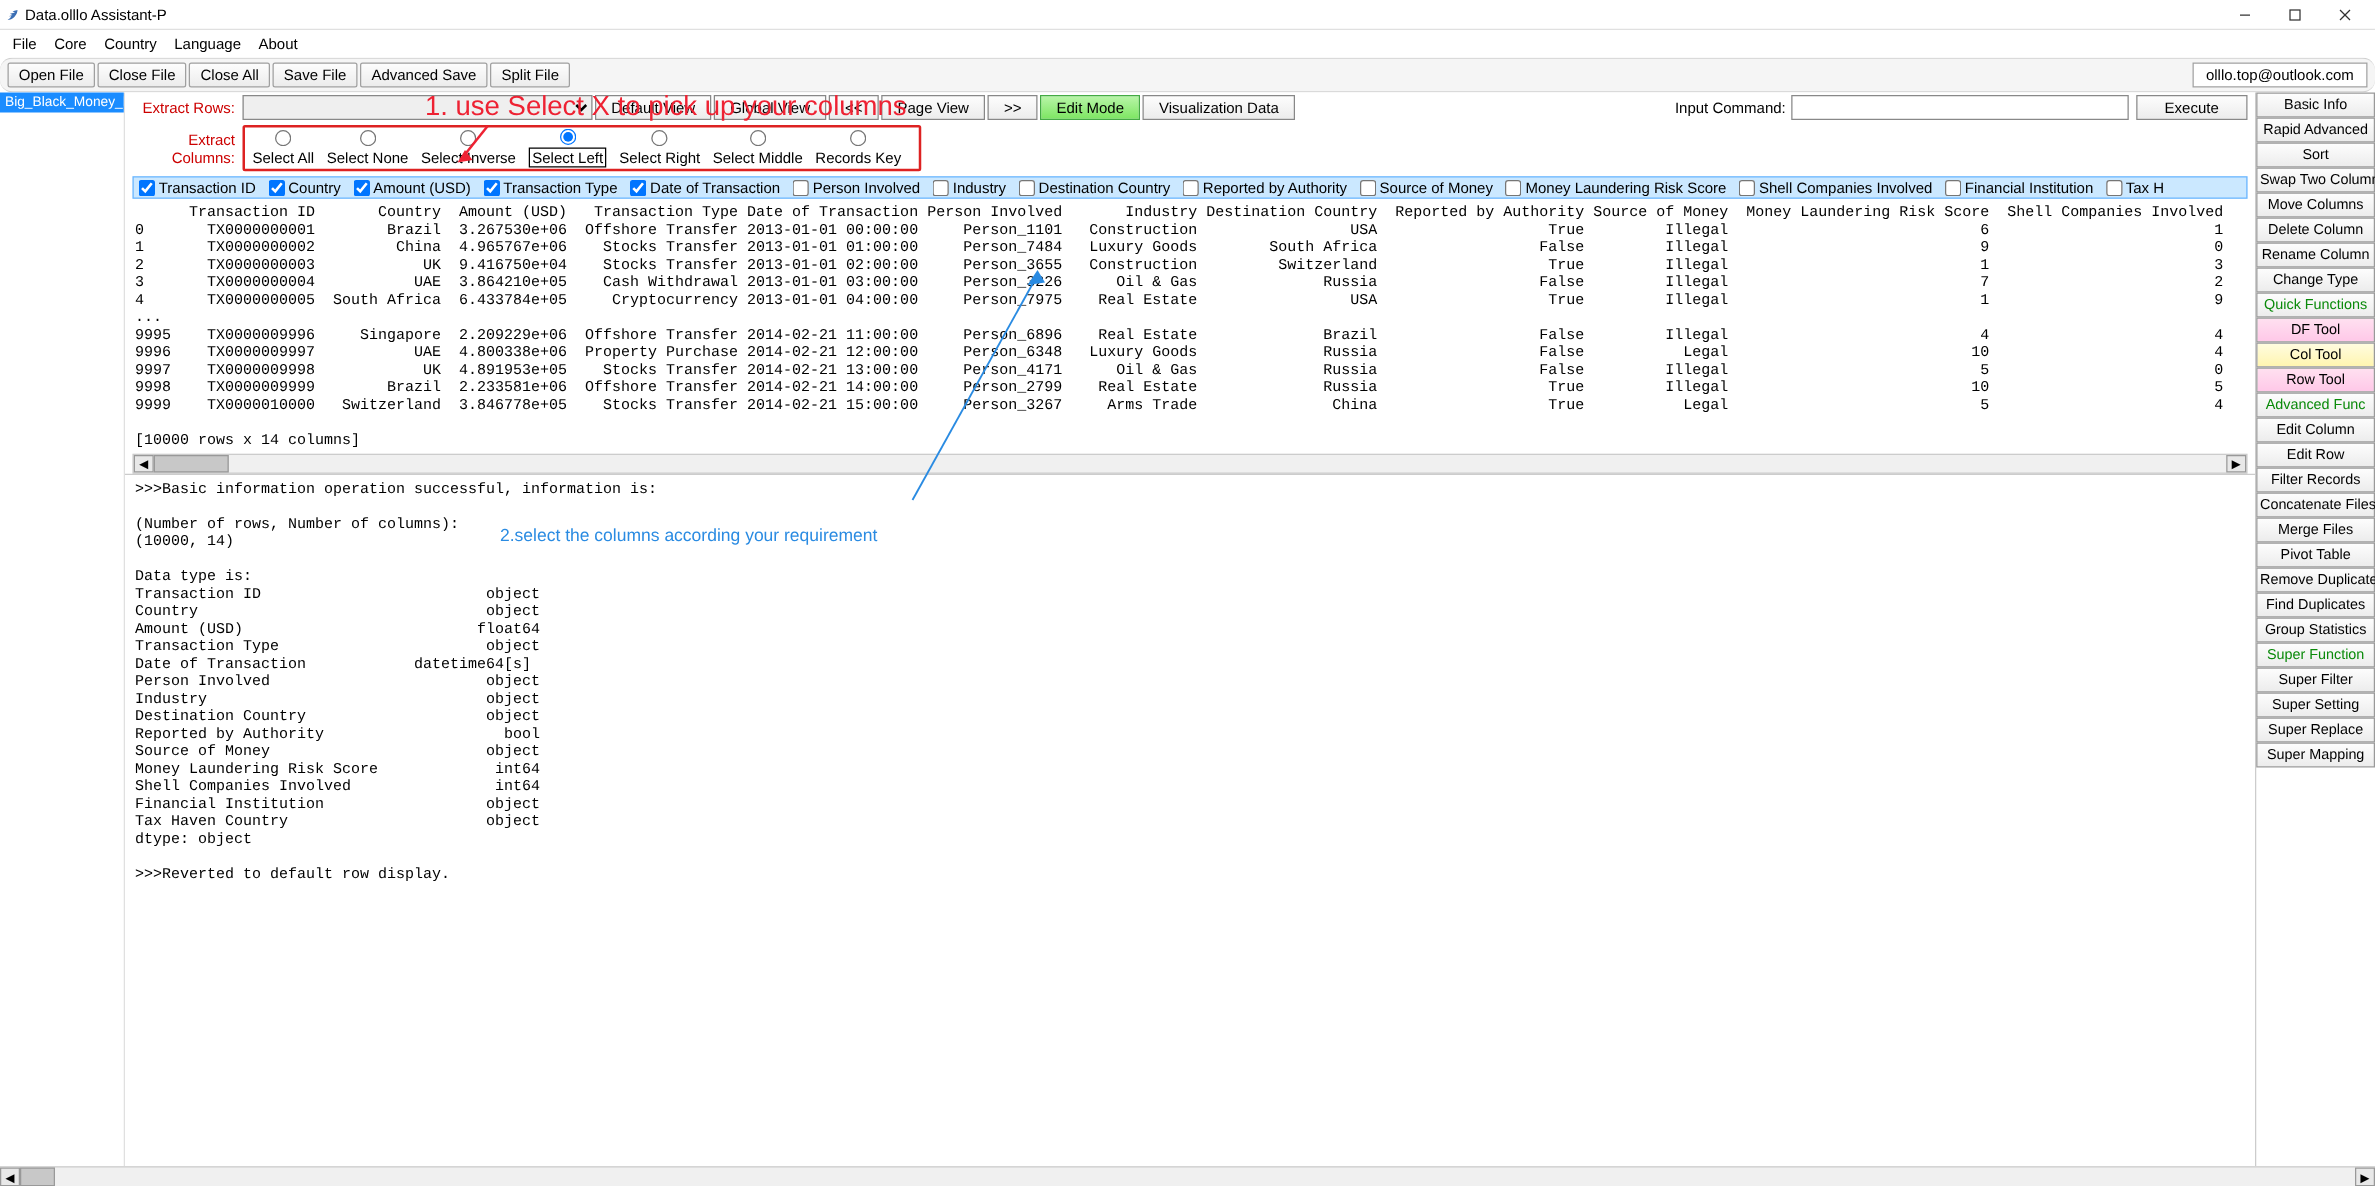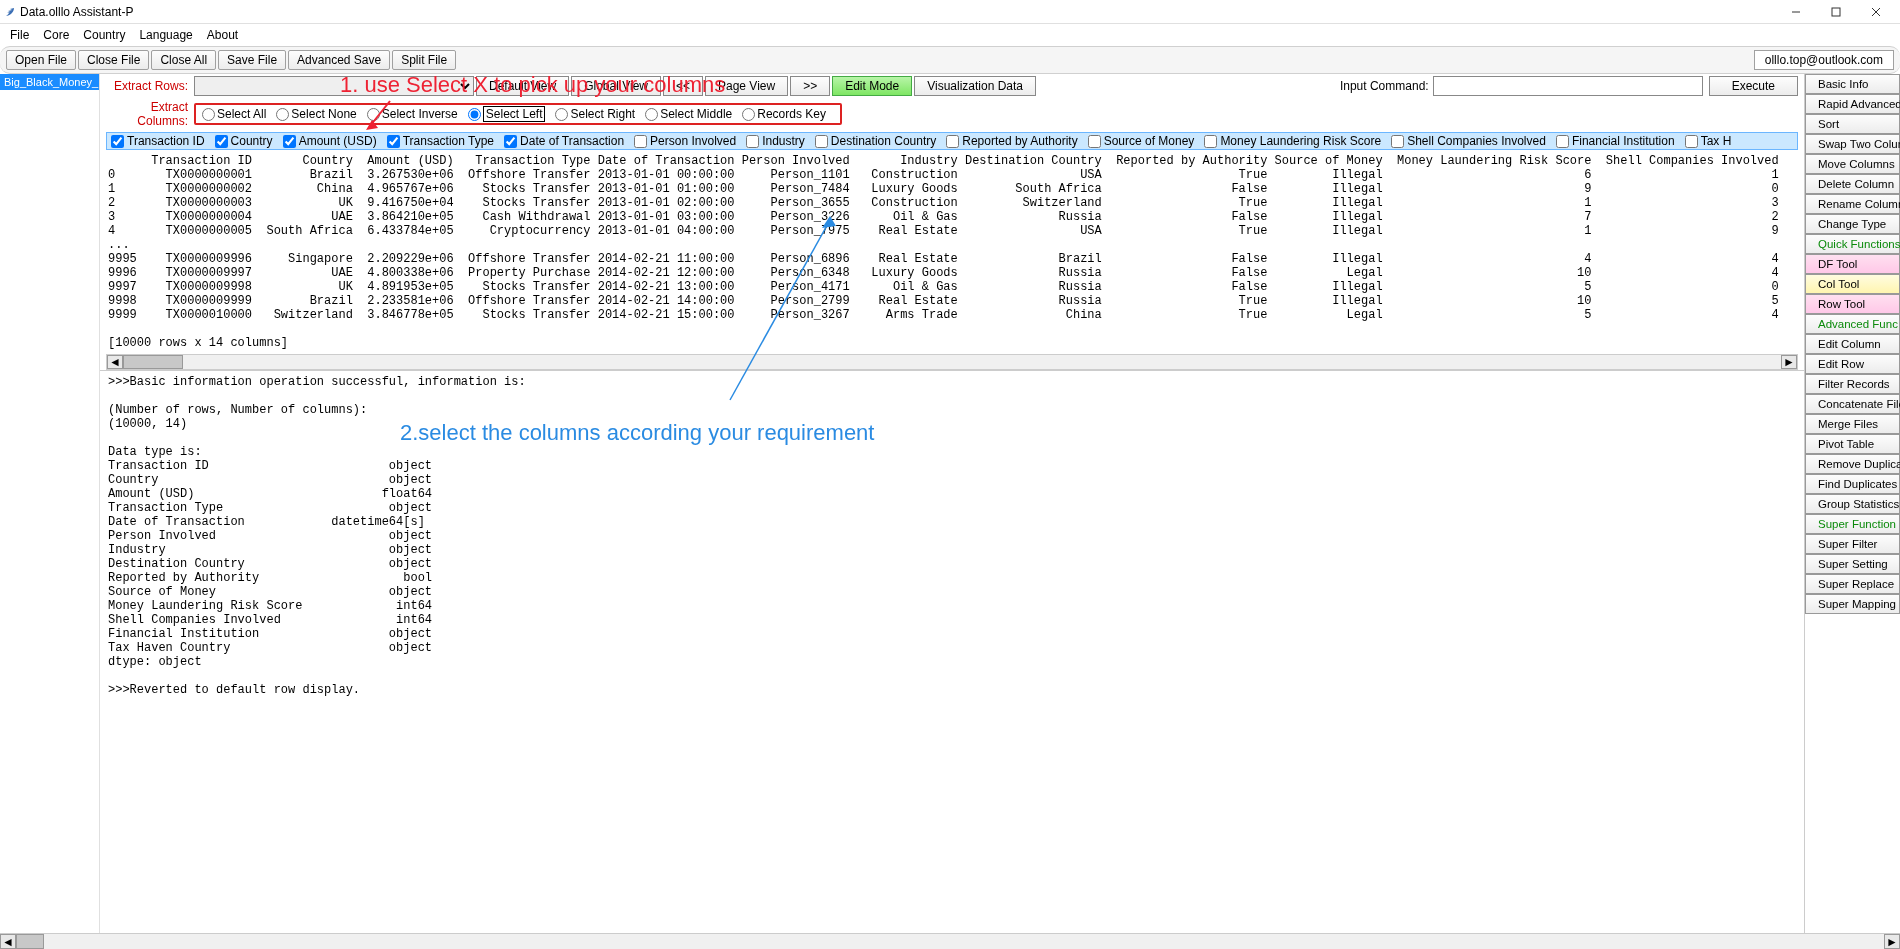--- a/index.html
+++ b/index.html
@@ -33,47 +33,47 @@
 .rowbar select, .rowbar input[type=text]{ height:20px; border:1px solid #888; }
 .rowbar .dropdown{ width:280px; }
 .viewbtn{ background:linear-gradient(#fdfdfd,#ececec); border:1px solid #888; padding:2px 12px; margin-left:2px; cursor:pointer;}
 .viewbtn.green{ background:linear-gradient(#b8f5a8,#7ee663); border-color:#4a4;}
 .viewbtn.ex{ padding:2px 22px;}
 
 
 .colsel { display:flex; align-items:center; padding:2px 6px;}
 .colsel .lab{ color:#c00; width:88px; text-align:right; padding-right:6px;}
 .radiobox{ border:2px solid #d22; display:flex; align-items:center; padding:1px 6px; gap:2px; border-radius:2px;}
-.radiobox label{ margin-right:8px; display:flex; align-items:center; gap:2px; cursor:pointer;}
+.radiobox label{ margin-right:8px; display:flex; align-items:center; gap:2px; cursor:pointer;flex-direction:column;}
 .radiobox input{ margin:0;}
 .sel-left{ border:1px solid #000; padding:0 2px;}
 
 
 .colchecks{ background:#cbe8ff; border:1px solid #6bb6ff; display:flex; align-items:center; padding:1px 4px; margin:2px 6px 0 6px; overflow:hidden; white-space:nowrap;}
 .colchecks label{ display:flex; align-items:center; gap:3px; margin-right:10px; cursor:pointer;}
 
 
 .dataview{ flex:1; display:flex; flex-direction:column; min-height:0;}
 .datapre{ font-family:"Consolas","Courier New",monospace; font-size:12px; white-space:pre; padding:4px 8px; overflow:auto; flex:0 0 auto; position:relative;}
 .scroll-h{ height:16px; border:1px solid #ccc; background:#f0f0f0; margin:0 6px; display:flex;}
 .scroll-h .thumb{ width:60px; background:#c8c8c8; border:1px solid #999;}
 .scroll-h .arrow{ width:16px; display:flex; align-items:center; justify-content:center; border:1px solid #999; background:#e8e8e8;}
 
 
 .infopre{ font-family:"Consolas","Courier New",monospace; font-size:12px; white-space:pre; padding:4px 8px; overflow:auto; border-top:1px solid #ccc; flex:1;}
 
 
 .anno1{ position:absolute; color:#e23; font-size:22px; left:340px; top:72px; pointer-events:none;}
-.anno2{ position:absolute; color:#2a8be2; font-size:22px; left:400px; top:420px; pointer-events:none;}
+.anno2{ position:absolute; color:#2a8be2; font-size:14px; left:400px; top:420px; pointer-events:none;}
 .arrow-red{ position:absolute; left:360px; top:96px; pointer-events:none;}
 .arrow-blue{ position:absolute; left:720px; top:210px; pointer-events:none;}
 
 
 .rightbar{ width:96px; display:flex; flex-direction:column; border-left:1px solid #ccc;}
-.rightbar .rb{ border:1px solid #999; background:linear-gradient(#fdfdfd,#ececec); text-align:left; padding:3px 12px; margin:0; cursor:pointer; font-size:11.5px; white-space:nowrap;}
+.rightbar .rb{ border:1px solid #999; background:linear-gradient(#fdfdfd,#ececec); text-align:center; padding:3px 2px; margin:0; cursor:pointer; font-size:11.5px; white-space:nowrap;}
 .rightbar .rb.green{ color:#0a8a0a;}
 .rightbar .rb.pink{ background:linear-gradient(#ffe0f0,#ffc8e8);}
 .rightbar .rb.yellow{ background:linear-gradient(#fffce0,#fff5b0);}
 
 
 .footer-scroll{ position:fixed; bottom:0; left:0; right:0; height:16px; display:flex; background:#f0f0f0; border-top:1px solid #ccc;}
 .footer-scroll .arrow{ width:16px; border:1px solid #999; display:flex; align-items:center; justify-content:center; background:#e8e8e8;}
 .footer-scroll .track{ flex:1;}
 .footer-scroll .thumb{ width:28px; height:100%; background:#c8c8c8; border:1px solid #999;}
 </style>

